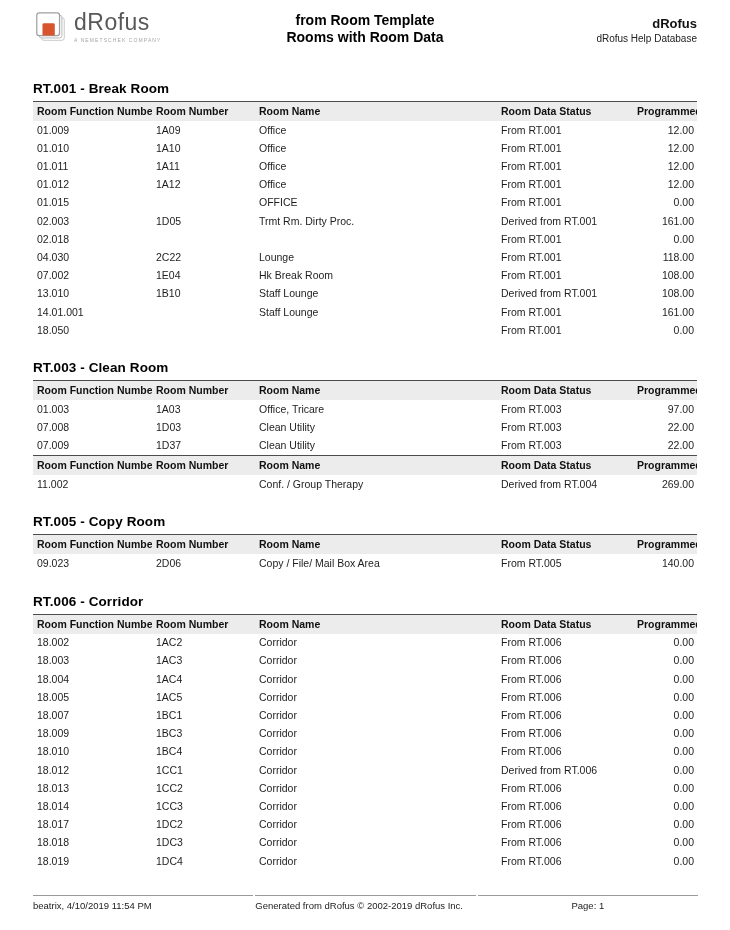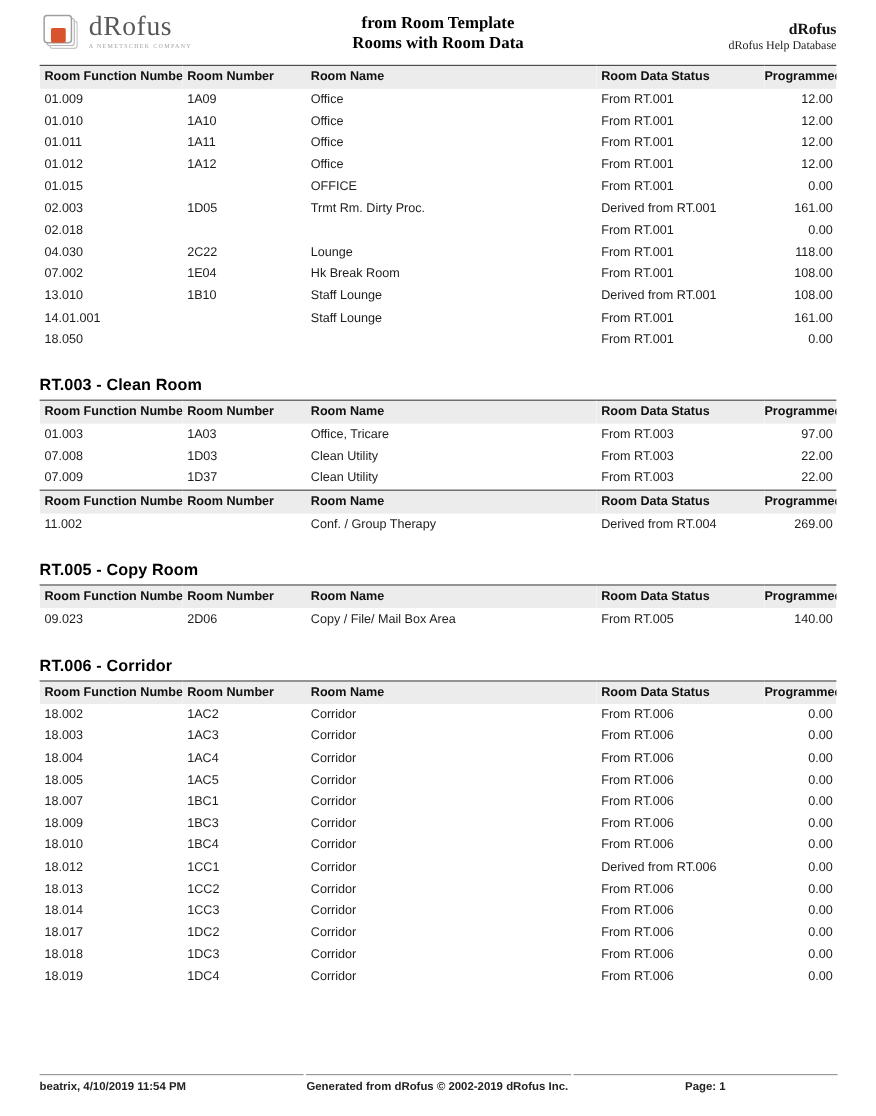--- a/index.html
+++ b/index.html
@@ -1,21 +1,21 @@
 <!DOCTYPE html>
 <html><head>
 <meta charset="utf-8">
 <style>
   * { margin:0; padding:0; box-sizing:border-box; }
   html,body { background:#ffffff; }
   body { width:730px; height:930px; font-family:"Liberation Sans", sans-serif; color:#1d1d1d; }
   .page { position:relative; width:730px; height:930px; padding:10px 33px 0 33px; overflow:hidden; background:#fff; }
 
   
-  .report-header { position:relative; height:44px;font-family:Liberation Serif, serif; }
+  .report-header { position:relative; height:44px; }
   .logo { position:absolute; left:0; top:0; display:flex; align-items:flex-start; gap:5px; }
   .logo-mark { width:36px; height:36px; flex:0 0 auto; }
   .logo-textcol { display:flex; flex-direction:column; }
   .logo-word { font-size:23px; line-height:24px; color:#58585a; letter-spacing:0.5px; font-weight:400; }
   .logo-sub { font-size:5px; letter-spacing:1.1px; color:#a5a5a5; margin-top:3px; text-transform:uppercase; }
   .report-title { text-align:center; font-weight:bold; font-size:14px; line-height:1.2; color:#000; padding-top:2px; }
   .header-right { position:absolute; right:0; top:6px; text-align:right; }
   .header-right .db-name { font-weight:bold; font-size:13px; color:#111; line-height:1.25; }
   .header-right .db-sub { font-size:10px; color:#222; line-height:1.35; }
 
@@ -36,21 +36,21 @@
     white-space:nowrap; overflow:hidden;
   }
   .rt-table td {
     font-size:10.5px; color:#1d1d1d; padding:3.6px 0 3.6px 4px; line-height:1.05;
     white-space:nowrap; overflow:hidden;
   }
   .rt-table th:last-child, .rt-table td:last-child { text-align:right; padding-left:0; padding-right:3px; }
 
   
   .report-footer { position:absolute; left:31px; right:30px; top:895px; }
-  .footer-table { width:100%; border-collapse:separate; border-spacing:2px 0; table-layout:fixed;font-weight:bold; }
+  .footer-table { width:100%; border-collapse:separate; border-spacing:2px 0; table-layout:fixed; }
   .footer-table td { border-top:1px solid #9a9a9a; font-size:9.5px; color:#222; padding-top:4px; white-space:nowrap; }
   .footer-table td.fc-left { text-align:left; }
   .footer-table td.fc-center { text-align:left;margin-top:24px; }
   .footer-table td.fc-right { text-align:center; }
 </style>
 </head>
 <body>
 
 <div class="page">
 
@@ -76,20 +76,21 @@
     </div>
 
     <div class="header-right">
       <div class="db-name">dRofus</div>
       <div class="db-sub">dRofus Help Database</div>
     </div>
   </div>
 
   <div class="sections">
   <section class="rt-section">
+    <h2 class="section-title">RT.001 - Break Room</h2>
     <table class="rt-table">
       <colgroup>
         <col class="c1">
             <col class="c2">
             <col class="c3">
             <col class="c4">
             <col class="c5">
       </colgroup>
       <thead>
         <tr>

